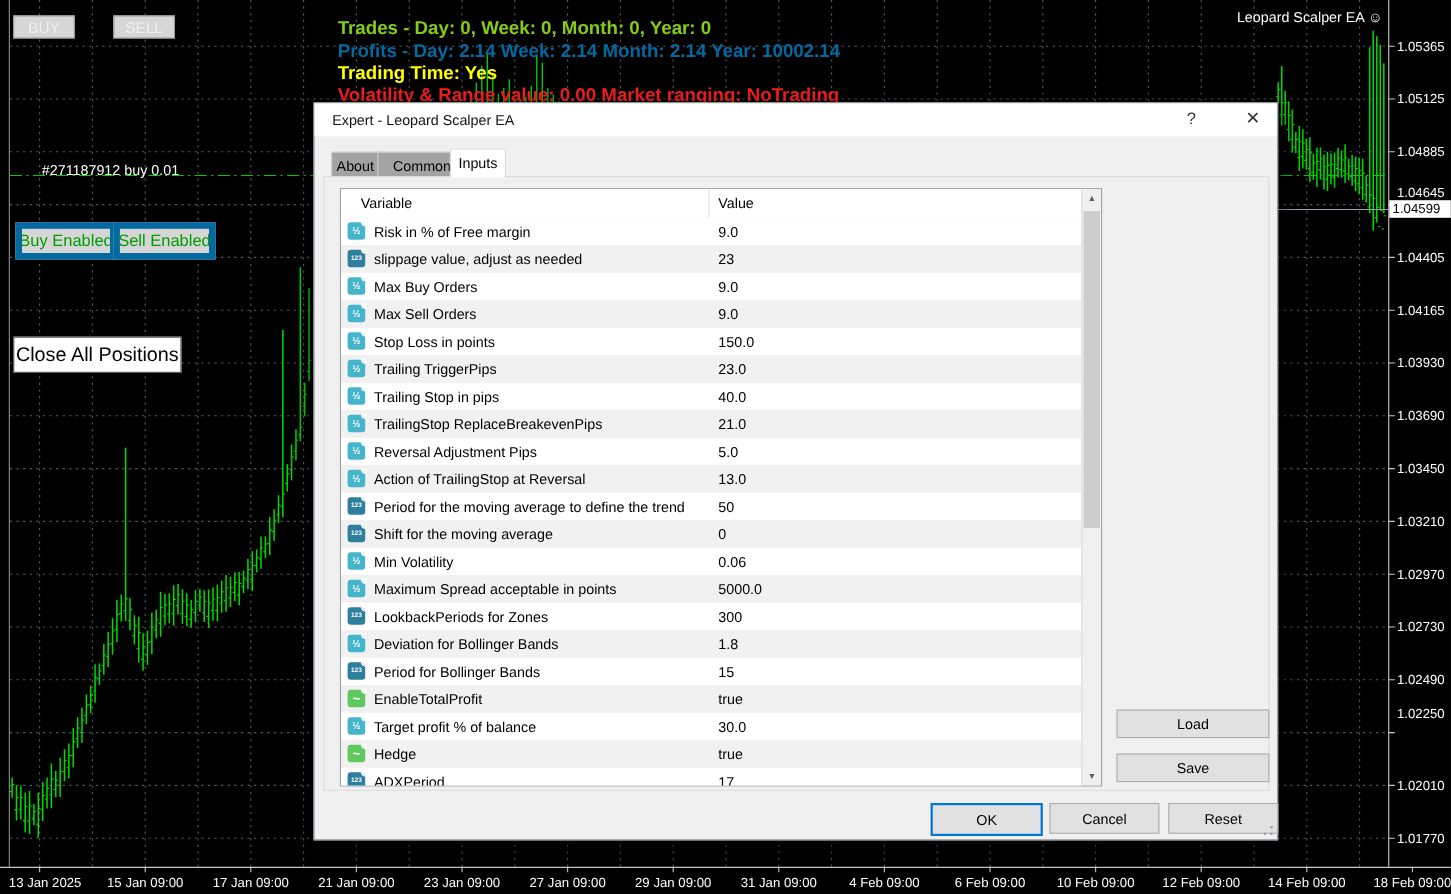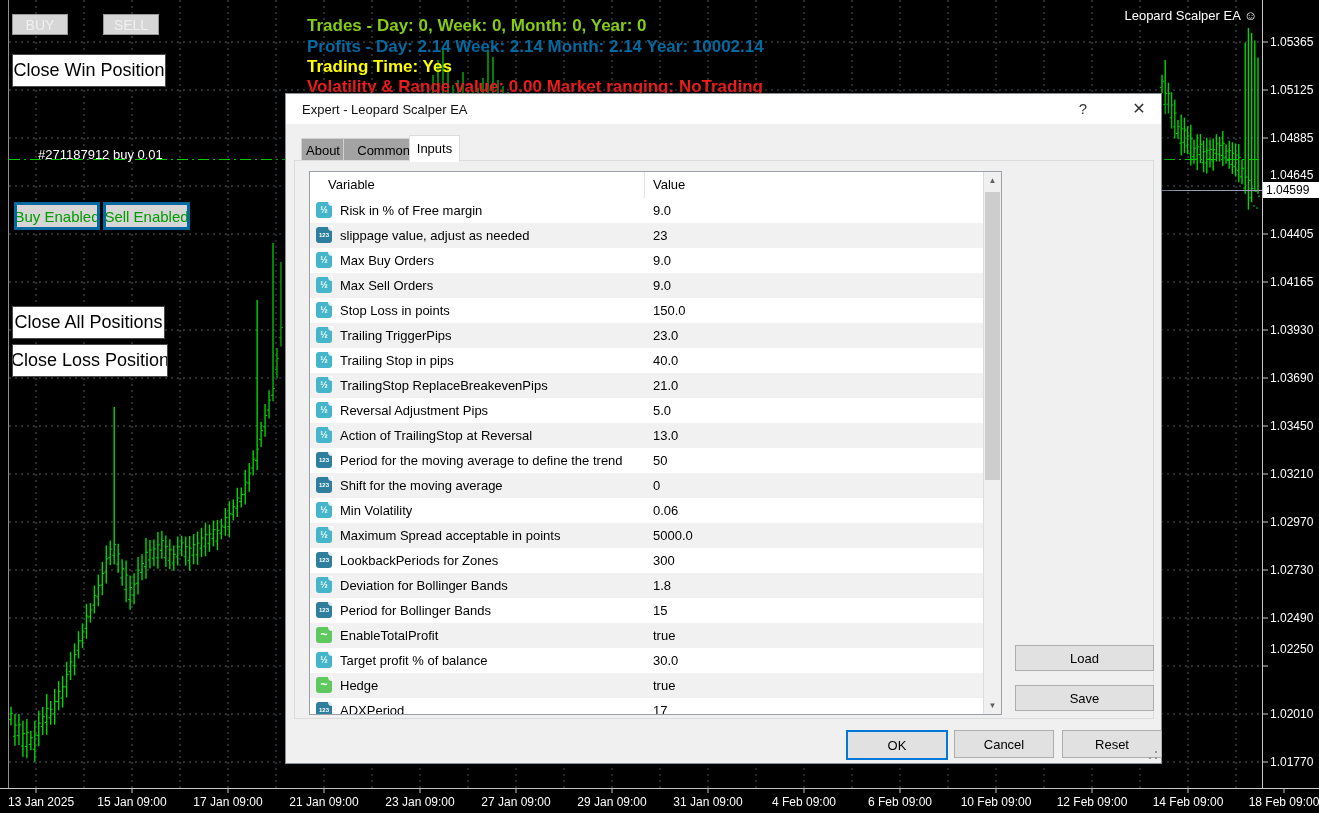--- a/index.html
+++ b/index.html
@@ -11,21 +11,21 @@
   .sym{position:absolute;z-index:3;color:#fff;font-size:13px;font-weight:bold;white-space:nowrap;}
   .poslbl{position:absolute;z-index:2;color:#fff;font-size:13px;white-space:nowrap;}
   .ea{position:absolute;z-index:2;color:#fff;font-size:13px;white-space:nowrap;}
   
   .graybtn{position:absolute;z-index:2;background:#d6d6d6;border:1px solid #9a9a9a;
            color:#f0f0f0;font-size:14px;text-align:center;overflow:hidden;white-space:nowrap;
            display:flex;align-items:center;justify-content:center;}
   .whitebtn{position:absolute;z-index:2;background:#fff;border:1px solid #4a4a4a;color:#000;
             font-size:18px;display:flex;align-items:center;justify-content:center;
             overflow:hidden;white-space:nowrap;}
-  .enbtn{position:absolute;z-index:2;background:#d6d6d6;border:3px solid #0369a1;color:#009b00;
+  .enbtn{position:absolute;z-index:2;background:#d6d6d6;border:6px solid #0369a1;color:#009b00;
          font-size:15px;display:flex;align-items:center;justify-content:center;overflow:hidden;white-space:nowrap;}
   
   .pricelbl{position:absolute;z-index:1;color:#fff;font-size:12px;white-space:nowrap;}
   .timelbl{position:absolute;z-index:1;color:#fff;font-size:12px;white-space:nowrap;}
   #cur-price-tag{position:absolute;z-index:2;left:1263px;top:182px;width:54px;height:16px;
                  background:#fff;color:#000;font-size:12px;line-height:16px;padding-left:3px;}
   
   #dialog{position:absolute;left:285px;top:93px;width:875px;height:669px;z-index:10;
           background:#f0f0f0;border:1px solid #8a9097;box-shadow:0 6px 22px rgba(0,0,0,.65);
           font-size:13px;color:#000;}
@@ -465,26 +465,24 @@
       <line x1="804" y1="788" x2="804" y2="793" stroke="#c8c8c8" stroke-width="1"></line>
       <line x1="900" y1="788" x2="900" y2="793" stroke="#c8c8c8" stroke-width="1"></line>
       <line x1="996" y1="788" x2="996" y2="793" stroke="#c8c8c8" stroke-width="1"></line>
       <line x1="1092" y1="788" x2="1092" y2="793" stroke="#c8c8c8" stroke-width="1"></line>
       <line x1="1188" y1="788" x2="1188" y2="793" stroke="#c8c8c8" stroke-width="1"></line>
       <line x1="1284" y1="788" x2="1284" y2="793" stroke="#c8c8c8" stroke-width="1"></line>
     </svg>
 
   <div class="graybtn" style="left:12px;top:14px;width:54px;height:19px;">BUY</div>
   <div class="graybtn" style="left:103px;top:14px;width:54px;height:19px;">SELL</div>
-  <div class="whitebtn" style="left:12px;top:54px;width:152px;height:31px;">Close Win Position</div>
   <div class="poslbl" style="left:38px;top:147px;">#271187912 buy 0.01</div>
   <div class="enbtn" style="left:14px;top:202px;width:80px;height:22px;">Buy Enabled</div>
   <div class="enbtn" style="left:103px;top:202px;width:81px;height:22px;">Sell Enabled</div>
   <div class="whitebtn" style="left:12px;top:306px;width:151px;height:31px;">Close All Positions</div>
-  <div class="whitebtn" style="left:12px;top:344px;width:154px;height:31px;">Close Loss Position</div>
 
   <div class="ovl" style="left:307px;top:16px;color:#84cc16;">Trades - Day: 0, Week: 0, Month: 0, Year: 0</div>
   <div class="ovl" style="left:307px;top:37px;color:#0369a1;">Profits - Day: 2.14 Week: 2.14 Month: 2.14 Year: 10002.14</div>
   <div class="ovl" style="left:307px;top:57px;color:#ffff00;">Trading Time: Yes</div>
   <div class="ovl" style="left:307px;top:77px;color:#ff1f1f;">Volatility &amp; Range value: 0.00   Market ranging: NoTrading</div>
   <div class="ea" style="right:62px;top:8px;"><span>Leopard Scalper EA</span> <span>☺</span></div>
 
   <div id="price-axis">
       <div class="pricelbl" style="left: 1270px; top: 35px;">1.05365</div>
       <div class="pricelbl" style="left: 1270px; top: 83px;">1.05125</div>

